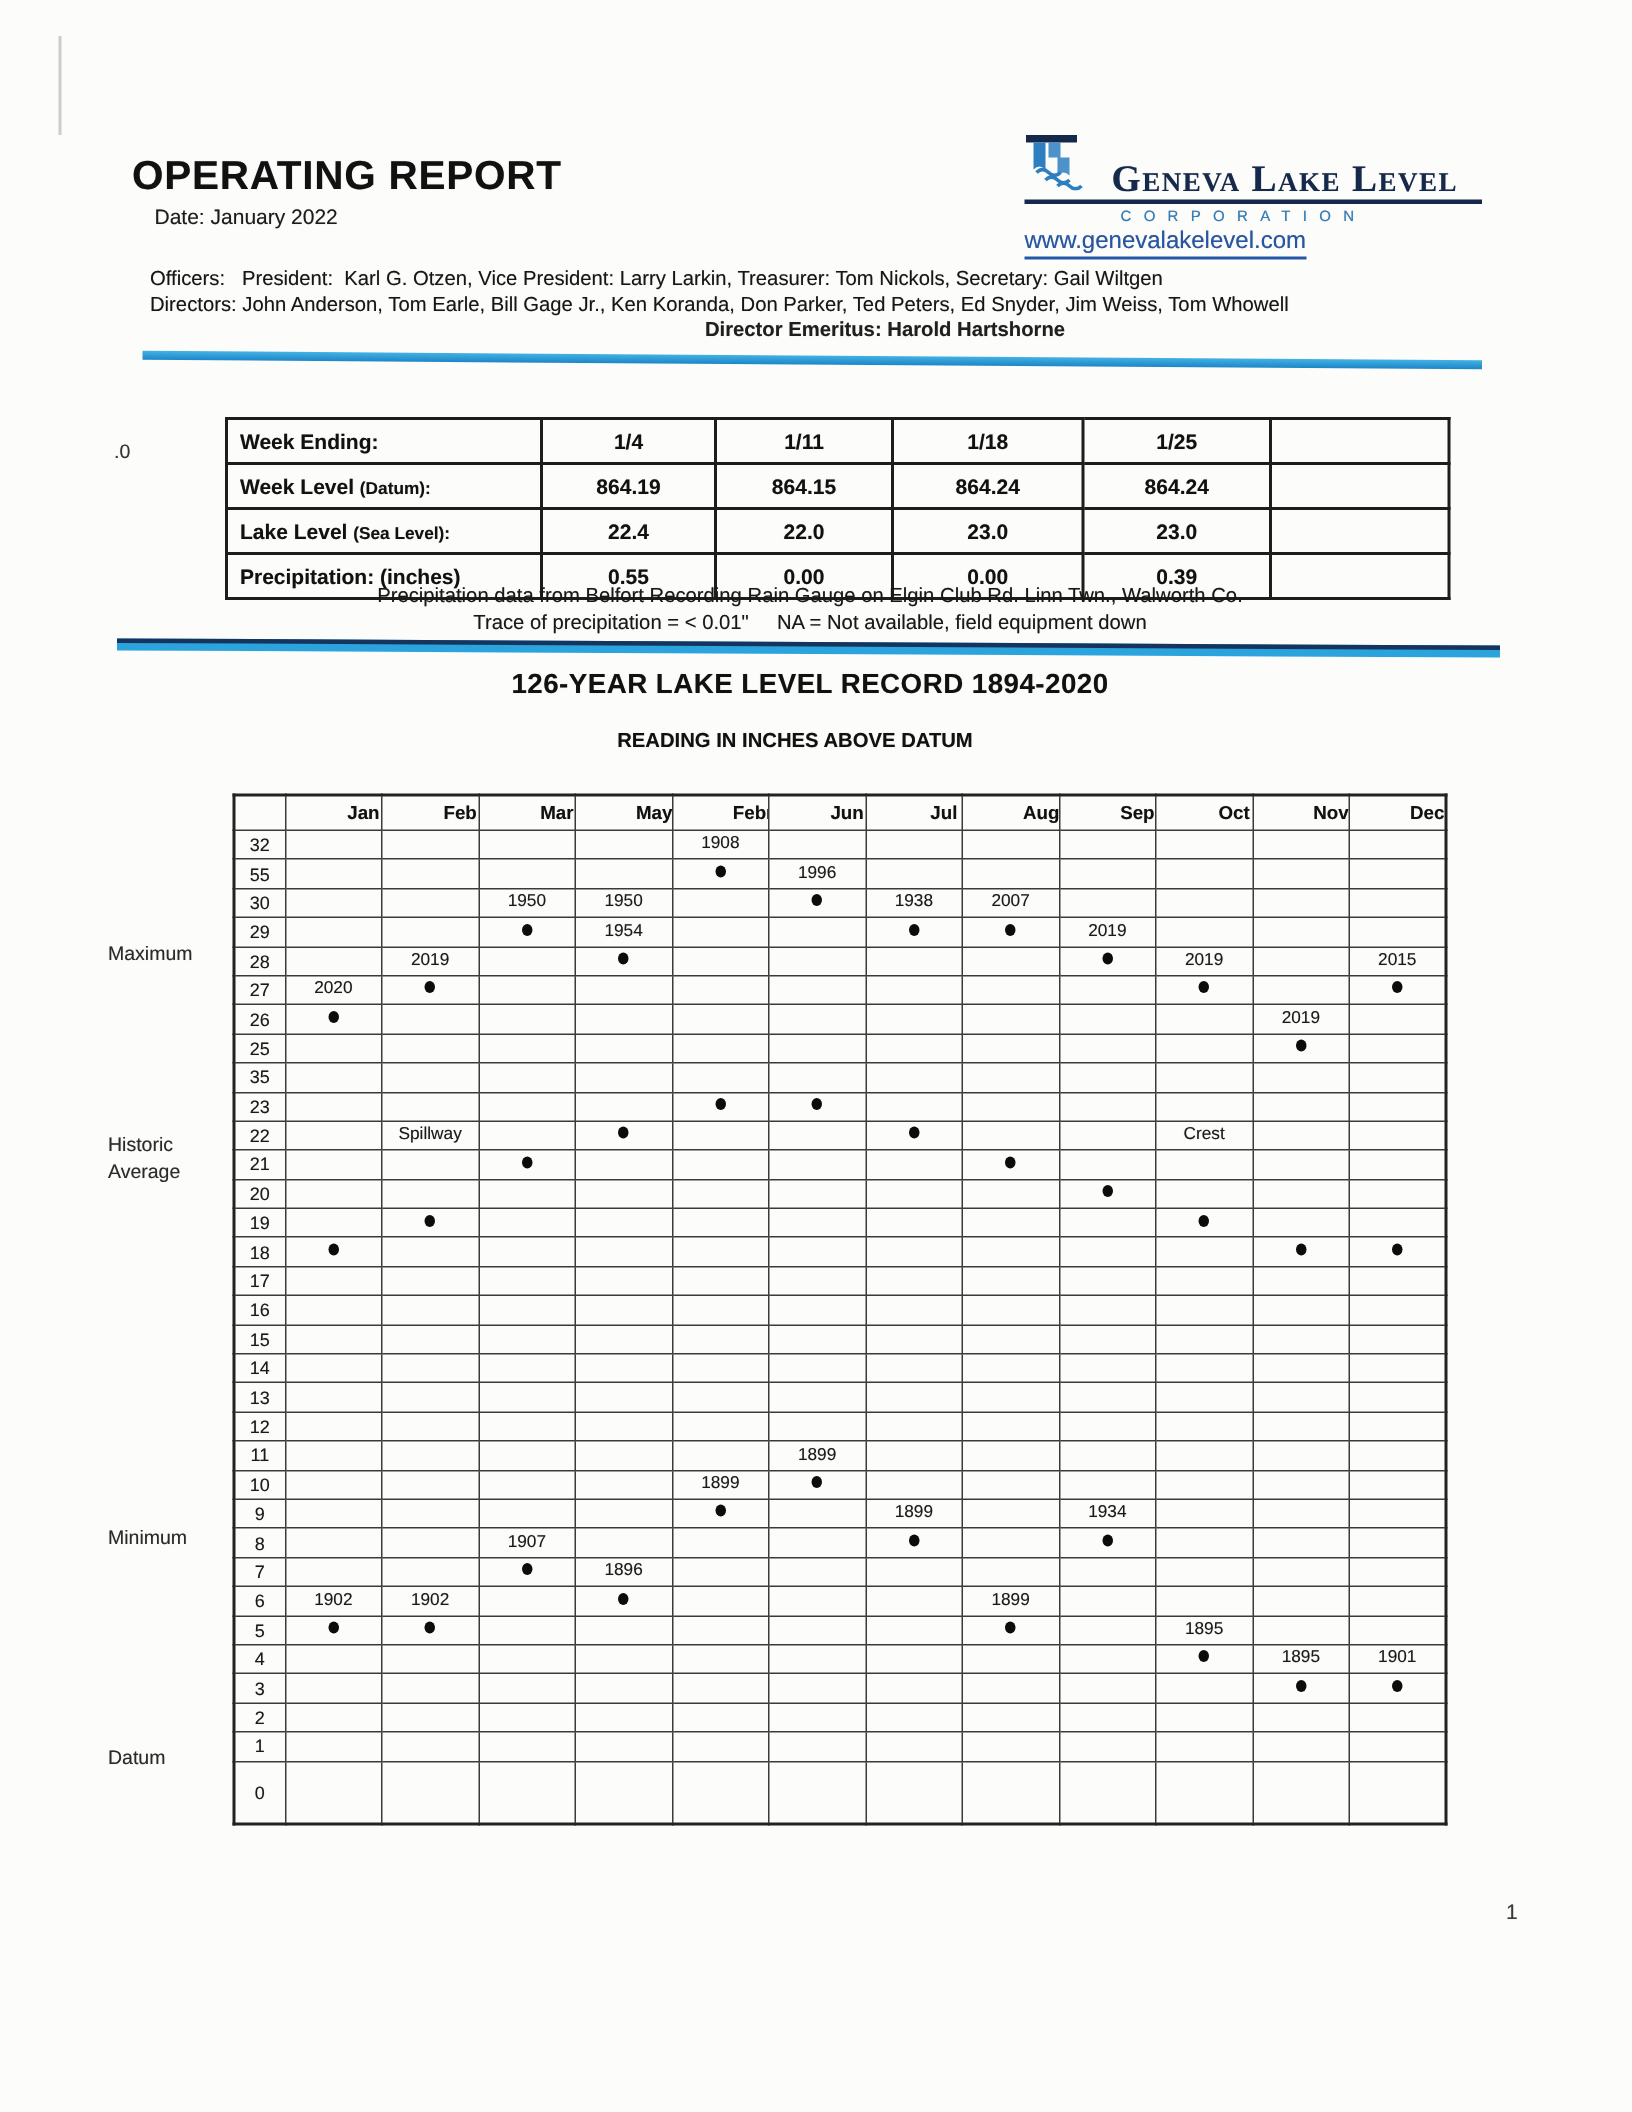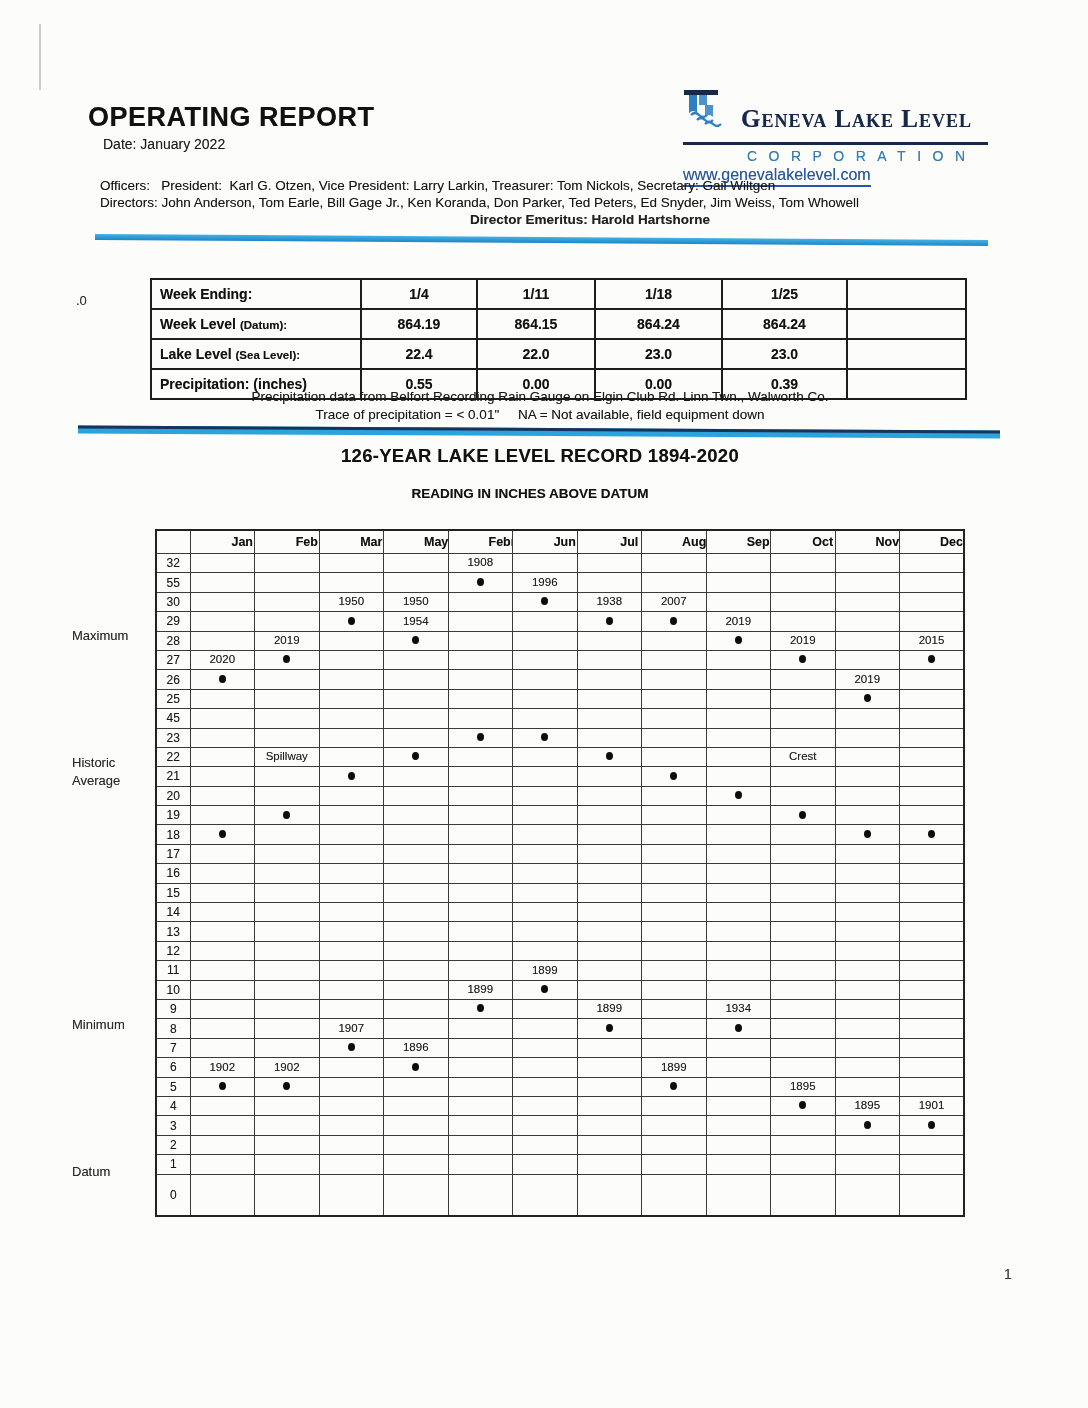--- a/index.html
+++ b/index.html
@@ -10,24 +10,24 @@
     text-shadow:0 0 .5px rgba(40,40,40,.45);
   }
   .abs{position:absolute;}
 
   
   .report-title{font-size:27px;font-weight:bold;letter-spacing:.5px;color:#111;}
   .report-date{font-size:14px;color:#1c1c1c;}
 
   
   .logo{width:305px;}
-  .logo-top{display:flex;align-items:flex-end;border-bottom:3px solid #15294d;padding-bottom:11px;}
+  .logo-top{display:flex;align-items:flex-end;border-bottom:3px solid #15294d;padding-bottom:1px;}
   .logo-name{font-family:"Liberation Serif", serif;font-variant:small-caps;
     font-weight:600;font-size:25px;line-height:24px;color:#15294d;letter-spacing:1px;white-space:nowrap;}
-  .logo-corp{color:#2e7fc0;font-size:14px;letter-spacing:.82em;margin:3px 0 2px 64px;white-space:nowrap;}
+  .logo-corp{color:#2e7fc0;font-size:10px;letter-spacing:.82em;margin:3px 0 2px 64px;white-space:nowrap;}
   .logo-url{display:inline-block;color:#2456a8;font-size:16px;border-bottom:2px solid #2456a8;padding-bottom:1px;}
 
   .people{font-size:13.5px;line-height:17.5px;white-space:pre-wrap;color:#161616;}
   .emeritus{font-weight:bold;text-align:center;font-size:13.5px;}
 
   .rule1{height:6px;background:linear-gradient(180deg,#43b2e4 0%,#1d86c8 100%);transform:rotate(.4deg);}
   .rule2{height:5px;background:#2ba3dc;border-top:3px solid #16355e;transform:rotate(.3deg);}
 
   
   table{border-collapse:collapse;margin-top:24px;}
@@ -291,21 +291,21 @@
           <td></td>
           <td></td>
           <td></td>
           <td></td>
           <td></td>
           <td></td>
           <td><span class="dot"></span></td>
           <td></td>
         </tr>
         <tr>
-          <td class="lvl">45</td>
+          <td class="lvl">35</td>
           <td></td>
           <td></td>
           <td></td>
           <td></td>
           <td></td>
           <td></td>
           <td></td>
           <td></td>
           <td></td>
           <td></td>

